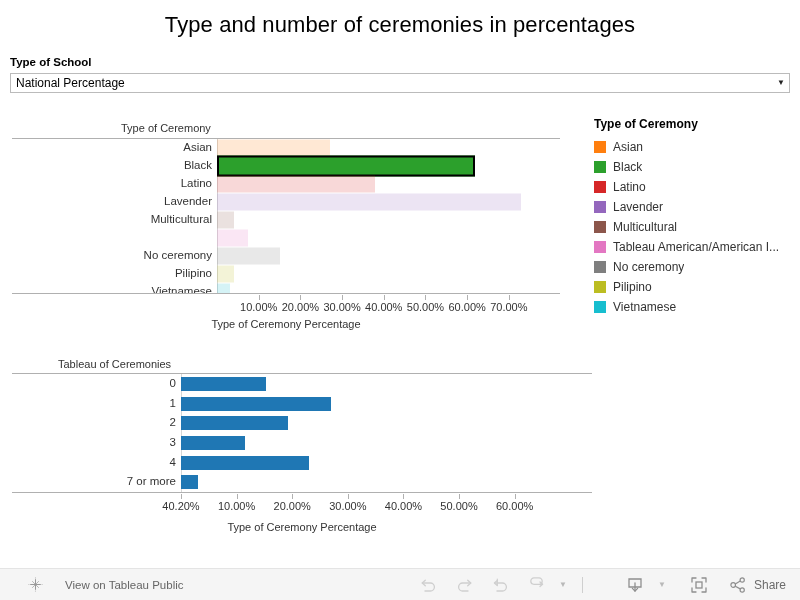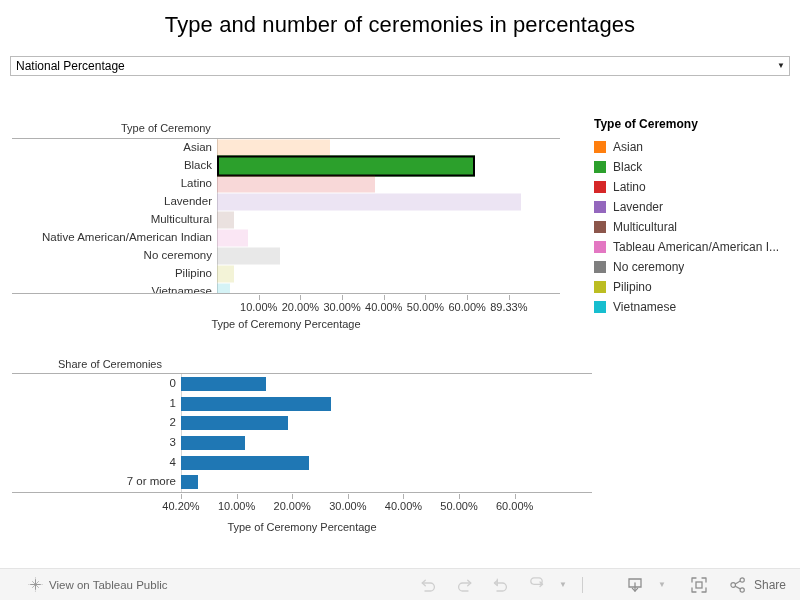--- a/index.html
+++ b/index.html
@@ -96,41 +96,42 @@
     font-size: 12px; color: #333; white-space: nowrap;
     overflow: hidden; text-overflow: clip;
   }
 
   
   .toolbar {
     position: absolute; left: 0; bottom: 0; width: 800px; height: 32px;
     background: #f5f5f5; border-top: 1px solid #e4e4e4;
     display: flex; align-items: center;
   }
-  .tb-left { display: flex; align-items: center; margin-left: 28px; }
+  .tb-left { display: flex; align-items: center; margin-left: 28px; gap: 16px; }
   .tb-logo { width: 15px; height: 15px; margin-right: 6px; }
   .tb-link { font-size: 11.5px; color: #666; white-space: nowrap; }
   .tb-mid { position: absolute; left: 410px; display: flex; align-items: center; gap: 0; }
   .tb-btn {
     width: 36px; height: 26px; display: flex; align-items: center; justify-content: center;
   }
   .tb-caret { font-size: 8px; color: #b9b9b9; width: 18px; text-align: center; }
   .tb-divider { width: 1px; height: 16px; background: #cfcfcf; margin: 0 10px; }
   .tb-right { position: absolute; right: 14px; display: flex; align-items: center; }
   .tb-share-label { font-size: 12px; color: #6b6b6b; margin-left: 5px; }
   svg { display: block; }
 </style>
 </head>
 <body>
 
 <div id="app">
 
   <div class="dash-title">Type and number of ceremonies in percentages</div>
 
   <div class="filter-block">
+    <div class="filter-label">Type of School</div>
     <div class="filter-select">
       <div class="filter-value">National Percentage</div>
       <div class="filter-arrow">▼</div>
     </div>
   </div>
 
   <div class="chart" id="chart1" style="left:0px; top:122px; width:580px; height:225px;">
     <div class="corner-label" id="c1-corner" style="left:121px; top:0px;">Type of Ceremony</div>
     <div class="plot-frame" id="c1-plot" style="left:12px; top:16px; width:548px; height:156px;">
         <div class="axis-line-v" style="left: 205px;"></div>
@@ -138,21 +139,20 @@
         <div class="rowlabel" style="top: 9.00585px; right: 343px;">Asian</div>
         <div class="bar" style="top: 27.0175px; left: 205px; width: 257.634px; height: 21px; background: rgb(44, 160, 44); border: 2px solid rgb(0, 0, 0);"></div>
         <div class="rowlabel" style="top: 27.0175px; right: 343px;">Black</div>
         <div class="bar" style="top: 45.0292px; left: 205px; width: 158.416px; height: 17px; background: rgba(214, 39, 40, 0.18);"></div>
         <div class="rowlabel" style="top: 45.0292px; right: 343px;">Latino</div>
         <div class="bar" style="top: 63.0409px; left: 205px; width: 304.325px; height: 17px; background: rgba(148, 103, 189, 0.18);"></div>
         <div class="rowlabel" style="top: 63.0409px; right: 343px;">Lavender</div>
         <div class="bar" style="top: 81.0526px; left: 205px; width: 16.6753px; height: 17px; background: rgba(140, 86, 75, 0.18);"></div>
         <div class="rowlabel" style="top: 81.0526px; right: 343px;">Multicultural</div>
         <div class="bar" style="top: 99.0643px; left: 205px; width: 31.2662px; height: 17px; background: rgba(227, 119, 194, 0.18);"></div>
-        <div class="rowlabel" style="top: 99.0643px; right: 343px;">Native American/American Indian</div>
         <div class="bar" style="top: 117.076px; left: 205px; width: 63.3662px; height: 17px; background: rgba(127, 127, 127, 0.18);"></div>
         <div class="rowlabel" style="top: 117.076px; right: 343px;">No ceremony</div>
         <div class="bar" style="top: 135.088px; left: 205px; width: 16.6753px; height: 17px; background: rgba(188, 189, 34, 0.18);"></div>
         <div class="rowlabel" style="top: 135.088px; right: 343px;">Pilipino</div>
         <div class="bar" style="top: 153.099px; left: 205px; width: 12.5065px; height: 17px; background: rgba(23, 190, 207, 0.18);"></div>
         <div class="rowlabel" style="top: 153.099px; right: 343px;">Vietnamese</div>
       </div>
     <div id="c1-axis" style="position:absolute; left:12px; top:173px; width:548px; height:14px;">
         <div class="tickmark" style="left: 246.688px;"></div>
         <div class="ticklabel" style="left: 246.688px;">10.00%</div>
@@ -160,21 +160,21 @@
         <div class="ticklabel" style="left: 288.377px;">20.00%</div>
         <div class="tickmark" style="left: 330.065px;"></div>
         <div class="ticklabel" style="left: 330.065px;">30.00%</div>
         <div class="tickmark" style="left: 371.753px;"></div>
         <div class="ticklabel" style="left: 371.753px;">40.00%</div>
         <div class="tickmark" style="left: 413.442px;"></div>
         <div class="ticklabel" style="left: 413.442px;">50.00%</div>
         <div class="tickmark" style="left: 455.13px;"></div>
         <div class="ticklabel" style="left: 455.13px;">60.00%</div>
         <div class="tickmark" style="left: 496.818px;"></div>
-        <div class="ticklabel" style="left: 496.818px;">89.33%</div>
+        <div class="ticklabel" style="left: 496.818px;">70.00%</div>
       </div>
     <div class="axis-title" style="left:12px; top:196px; width:548px;">Type of Ceremony Percentage</div>
   </div>
 
   <div class="legend">
     <div class="legend-title">Type of Ceremony</div>
     <div id="legend-rows">
         <div class="legend-row">
           <span class="legend-swatch" style="background: rgb(255, 127, 14);"></span>
           <span class="legend-text">Asian</span>
@@ -208,21 +208,21 @@
           <span class="legend-text">Pilipino</span>
         </div>
         <div class="legend-row">
           <span class="legend-swatch" style="background: rgb(23, 190, 207);"></span>
           <span class="legend-text">Vietnamese</span>
         </div>
       </div>
   </div>
 
   <div class="chart" id="chart2" style="left:0px; top:358px; width:600px; height:190px;">
-    <div class="corner-label" id="c2-corner" style="left:58px; top:0px;">Share of Ceremonies</div>
+    <div class="corner-label" id="c2-corner" style="left:58px; top:0px;">Tableau of Ceremonies</div>
     <div class="plot-frame" id="c2-plot" style="left:12px; top:15px; width:580px; height:120px;">
         <div class="axis-line-v" style="left: 169px;"></div>
         <div class="bar" style="top: 9.83333px; left: 169px; width: 84.5212px; height: 14px; background: rgb(31, 119, 180);"></div>
         <div class="rowlabel" style="top: 9.83333px; right: 411px;">0</div>
         <div class="bar" style="top: 29.5px; left: 169px; width: 150.136px; height: 14px; background: rgb(31, 119, 180);"></div>
         <div class="rowlabel" style="top: 29.5px; right: 411px;">1</div>
         <div class="bar" style="top: 49.1667px; left: 169px; width: 106.764px; height: 14px; background: rgb(31, 119, 180);"></div>
         <div class="rowlabel" style="top: 49.1667px; right: 411px;">2</div>
         <div class="bar" style="top: 68.8333px; left: 169px; width: 63.947px; height: 14px; background: rgb(31, 119, 180);"></div>
         <div class="rowlabel" style="top: 68.8333px; right: 411px;">3</div>

